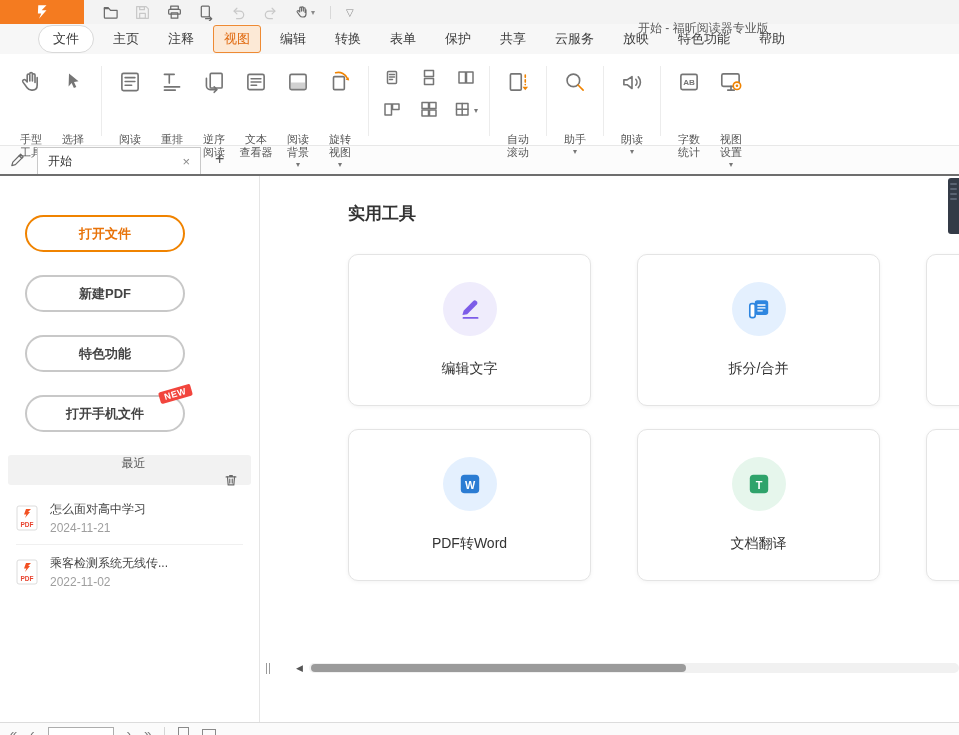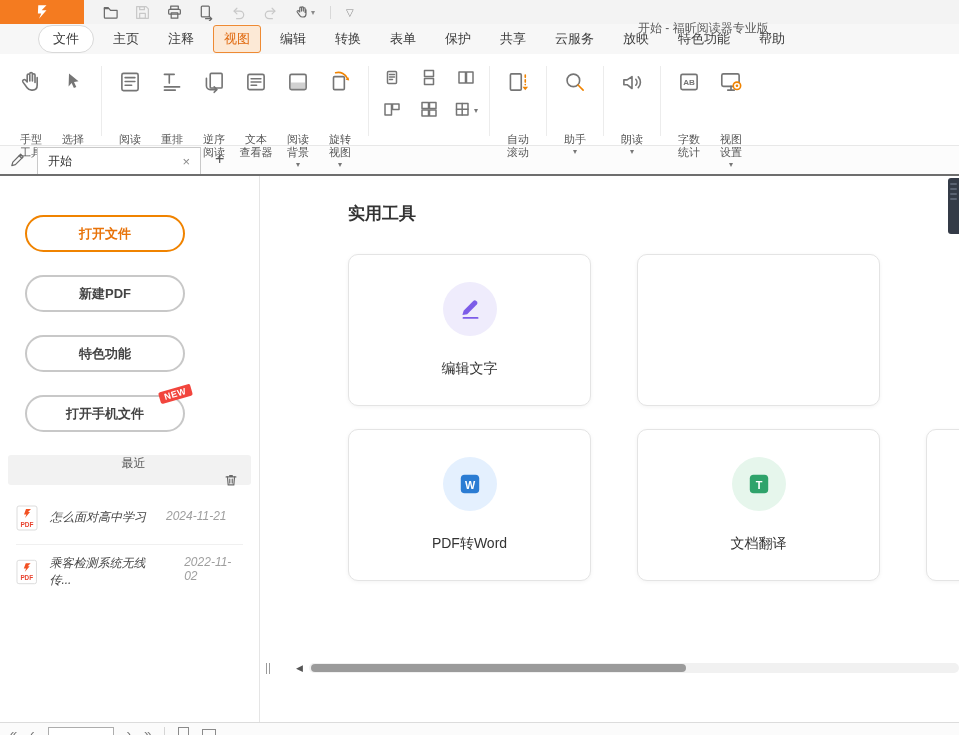--- a/index.html
+++ b/index.html
@@ -54,21 +54,21 @@
             display:flex; align-items:center; justify-content:center; font-size:13px; font-weight:bold; color:#444; cursor:pointer; position:relative; }
   .sb-btn.primary { border-color:#F08300; color:#E8730A; }
   .badge { position:absolute; top:-9px; right:-8px; background:#F2453D; color:#fff; font-size:9px; font-weight:bold;
            padding:1px 5px; border-radius:2px; transform:rotate(-16deg); letter-spacing:.5px; }
   .recent-header { margin:0 8px; background:#F2F2F2; height:30px; border-radius:3px; display:flex; align-items:center; padding:0 12px;flex-direction:column; }
   .recent-header .rh-label { font-size:12px; color:#555; margin-left:8px; }
   .recent-header .trash { margin-left:auto; cursor:pointer; display:flex; }
   .recent-list { margin-top:6px; }
   .ritem { display:flex; align-items:center; gap:12px; height:54px; margin:0 16px; border-bottom:1px solid #F0F0F0; cursor:pointer; }
   .ritem:last-child { border-bottom:none; }
-  .rtexts { display:flex; flex-direction:row; gap:20px;font-style:italic; }
+  .rtexts { display:flex; flex-direction:column; gap:3px; }
   .rname { font-size:12px; color:#444; }
   .rdate { font-size:12px; color:#9E9E9E; }
 
   .main { flex:1; position:relative; overflow:hidden; background:#fff; }
   .section-title { position:absolute; top:26px; left:88px; font-size:17px; font-weight:bold; color:#333; }
   .cardrow { position:absolute; left:88px; display:flex; gap:46px; }
   .cardrow.r1 { top:78px; }
   .cardrow.r2 { top:253px; }
   .card { width:243px; height:152px; background:#fff; border:1px solid #E4E4E4; border-radius:10px;
           box-shadow:0 1px 4px rgba(0,0,0,.05); display:flex; flex-direction:column; align-items:center; justify-content:center; gap:24px;
@@ -461,20 +461,30 @@
     <div class="cardrow r1">
       <div class="card">
         <span class="tool-circle cc-purple">
           <svg width="26" height="26" viewBox="0 0 24 24">
               <path fill="#7C5CE8" d="M5 17.5l1.1-4L15 4.6a2 2 0 0 1 2.8 0l.5.5a2 2 0 0 1 0 2.8L9.4 16.8 5 17.5z"></path>
               <path d="M6 20.2h13" stroke="#7C5CE8" stroke-width="1.7" stroke-linecap="round"></path>
             </svg>
         </span>
         <span class="card-label">编辑文字</span>
       </div>
+      <div class="card">
+        <span class="tool-circle cc-blue">
+          <svg width="26" height="26" viewBox="0 0 24 24">
+              <rect x="8" y="4" width="12.5" height="13.5" rx="2.5" fill="#2E86E0"></rect>
+              <path d="M11 8.3h6.5M11 11h6.5M11 13.7h4" stroke="#fff" stroke-width="1.3" stroke-linecap="round"></path>
+              <rect x="3.5" y="7" width="5" height="13" rx="2" fill="#fff" stroke="#2E86E0" stroke-width="1.5"></rect>
+            </svg>
+        </span>
+        <span class="card-label">拆分/合并</span>
+      </div>
       <div class="card"></div>
     </div>
 
     <div class="cardrow r2">
       <div class="card">
         <span class="tool-circle cc-blue">
           <svg width="26" height="26" viewBox="0 0 24 24">
               <rect x="3.5" y="3.5" width="17" height="17" rx="3.5" fill="#2B7CD3"></rect>
               <text x="12" y="16.2" font-size="10" font-weight="bold" fill="#fff" text-anchor="middle" font-family="Liberation Sans, sans-serif">W</text>
             </svg>

